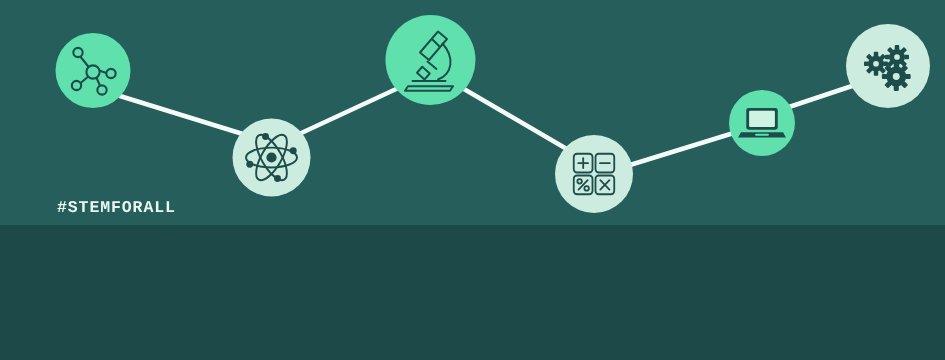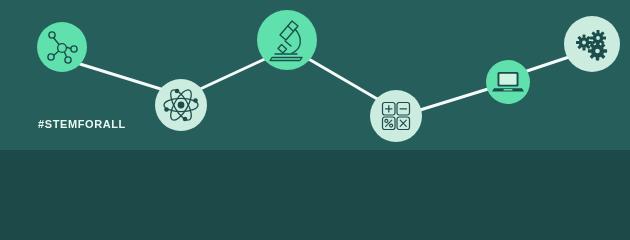--- a/index.html
+++ b/index.html
@@ -20,22 +20,22 @@
   }
   #links, #nodes {
     position: absolute;
     inset: 0;
     width: 630px;
     height: 150px;
   }
   .hashtag {
     position: absolute;
     left: 38px;
-    top: 119px;
-    font-family: Liberation Sans, sans-serif;
+    top: 134px;
+    font-family: Liberation Mono, monospace;
     font-size: 11px;
     font-weight: bold;
     letter-spacing: 0.6px;
     color: #e9f7f1;
     white-space: nowrap;
     line-height: 1;
   }
 </style>
 </head>
 <body>

